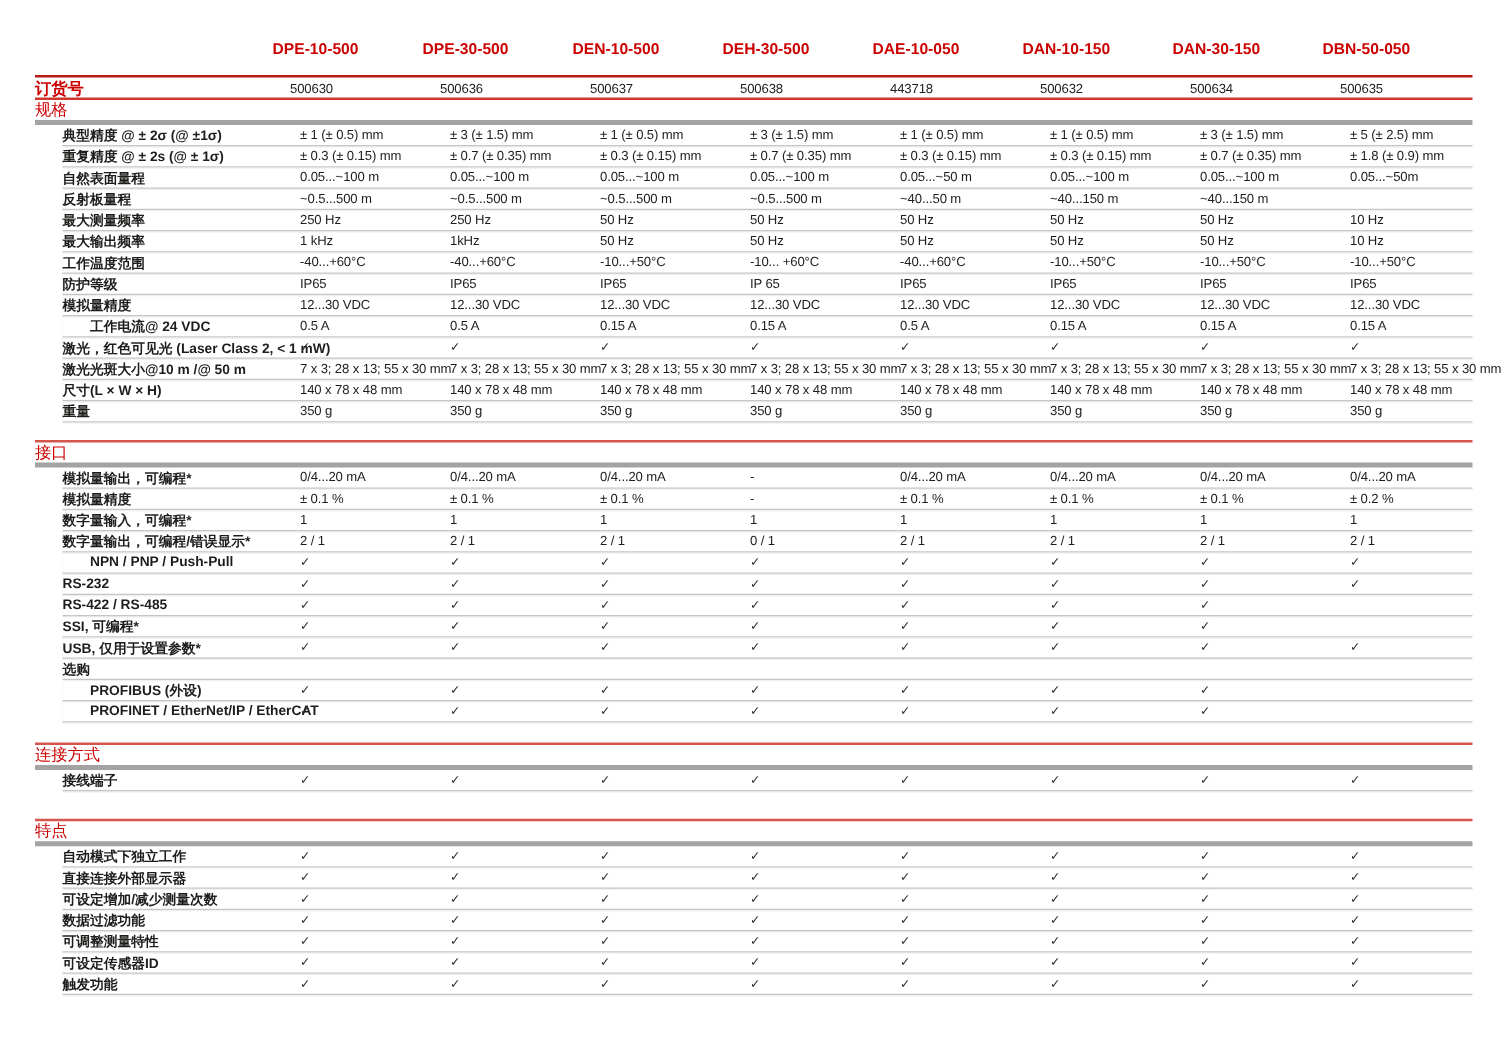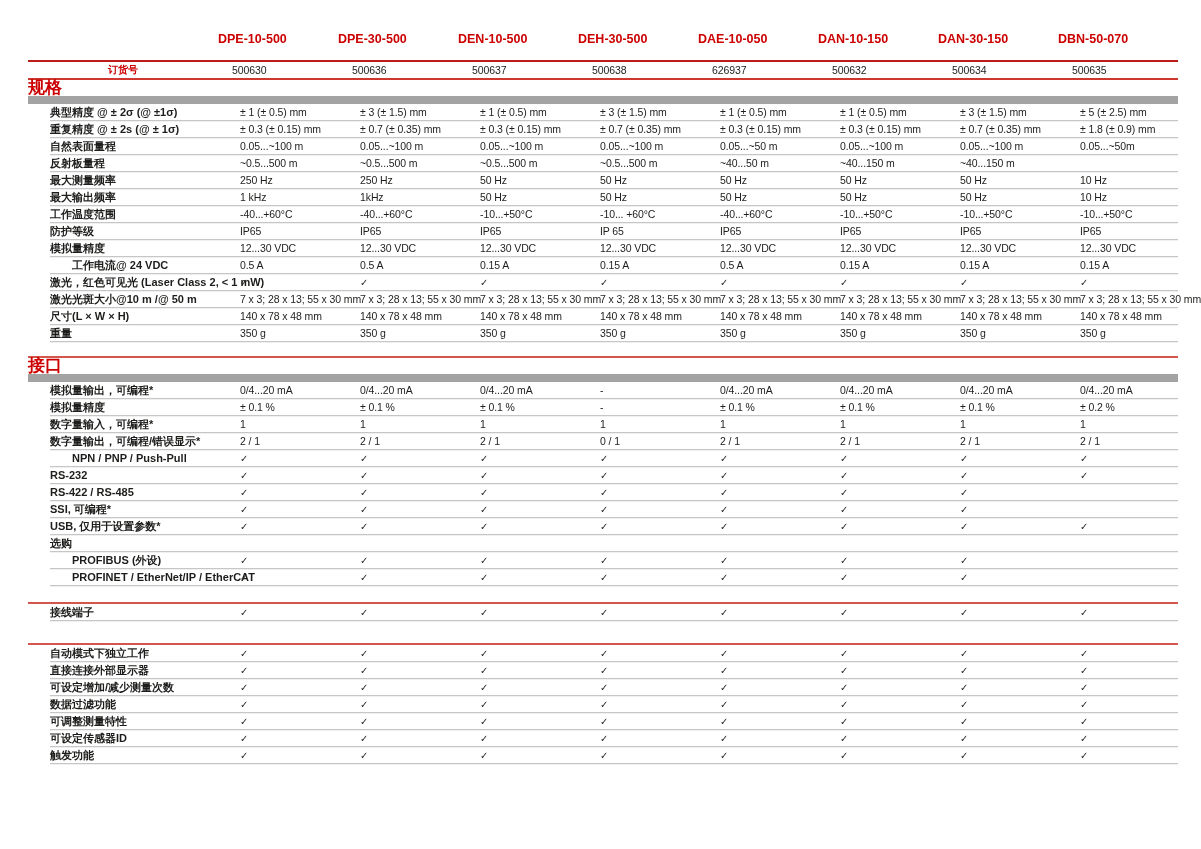--- a/index.html
+++ b/index.html
@@ -17,32 +17,32 @@
     align-items:center;
     height:16px;
   }
 
   
   .header-row { height:19px; align-items:end; border-bottom:2px solid #ba1d18; padding-bottom:14px; }
   .model { color:#cc0000; font-weight:bold; font-size:12.5px; white-space:nowrap; }
 
   
   .order-row { border-bottom:2px solid #cd372e; }
-  .red-label { color:#cc0000; font-weight:bold; font-size:10px; white-space:nowrap;text-align:center; }
+  .red-label { color:#cc0000; font-weight:bold; font-size:13px; white-space:nowrap; }
   .order-no { color:#d4564d; font-size:10.5px;padding-left:14px; }
 
   
   .section { display:block; }
   .section-1 { margin-top:14px; border-top:2px solid #d4564d; }
   .section-2 { margin-top:16px; border-top:2px solid #d4564d; }
   .section-3 { margin-top:22px; border-top:2px solid #d4564d; }
   .section-title {
     height:16px; line-height:16px;
-    color:#cc0000; font-weight:bold; font-size:17px;
-    border-bottom:8px solid #a3a3a3;
+    color:#cc0000; font-weight:normal; font-size:13px;
+    border-bottom:4px solid #a3a3a3;
     white-space:nowrap;
   }
 
   
   .data-row { border-bottom:1px solid #c6c6c6; box-shadow:0 1px 0 #f0f0f0;margin-left:22px; }
   .label { font-size:11px; font-weight:bold; white-space:nowrap; color:#1d1d1b; }
   .label.indent { padding-left:22px; }
   .cell { font-size:10.5px; white-space:nowrap; color:#1d1d1b; letter-spacing:-0.1px; }
   .cell.check { font-size:10px; color:#2a2a28; }
 </style>
@@ -52,29 +52,29 @@
 <div class="spec-table" id="spec-table">
     <div class="grid-row header-row">
       <div class="label"></div>
       <div class="model">DPE-10-500</div>
       <div class="model">DPE-30-500</div>
       <div class="model">DEN-10-500</div>
       <div class="model">DEH-30-500</div>
       <div class="model">DAE-10-050</div>
       <div class="model">DAN-10-150</div>
       <div class="model">DAN-30-150</div>
-      <div class="model">DBN-50-070</div>
+      <div class="model">DBN-50-050</div>
     </div>
     <div class="grid-row order-row">
       <div class="red-label">订货号</div>
       <div class="cell order-no">500630</div>
       <div class="cell order-no">500636</div>
       <div class="cell order-no">500637</div>
       <div class="cell order-no">500638</div>
-      <div class="cell order-no">626937</div>
+      <div class="cell order-no">443718</div>
       <div class="cell order-no">500632</div>
       <div class="cell order-no">500634</div>
       <div class="cell order-no">500635</div>
     </div>
     <div class="section section-0">
       <div class="section-title">规格</div>
       <div class="grid-row data-row">
         <div class="label">典型精度 @ ± 2σ (@ ±1σ)</div>
         <div class="cell">± 1 (± 0.5) mm</div>
         <div class="cell">± 3 (± 1.5) mm</div>
@@ -358,33 +358,35 @@
         <div class="cell check">✓</div>
         <div class="cell check">✓</div>
         <div class="cell check">✓</div>
         <div class="cell check">✓</div>
         <div class="cell check">✓</div>
         <div class="cell check">✓</div>
         <div class="cell"></div>
       </div>
     </div>
     <div class="section section-2">
+      <div class="section-title">连接方式</div>
       <div class="grid-row data-row">
         <div class="label">接线端子</div>
         <div class="cell check">✓</div>
         <div class="cell check">✓</div>
         <div class="cell check">✓</div>
         <div class="cell check">✓</div>
         <div class="cell check">✓</div>
         <div class="cell check">✓</div>
         <div class="cell check">✓</div>
         <div class="cell check">✓</div>
       </div>
     </div>
     <div class="section section-3">
+      <div class="section-title">特点</div>
       <div class="grid-row data-row">
         <div class="label">自动模式下独立工作</div>
         <div class="cell check">✓</div>
         <div class="cell check">✓</div>
         <div class="cell check">✓</div>
         <div class="cell check">✓</div>
         <div class="cell check">✓</div>
         <div class="cell check">✓</div>
         <div class="cell check">✓</div>
         <div class="cell check">✓</div>

